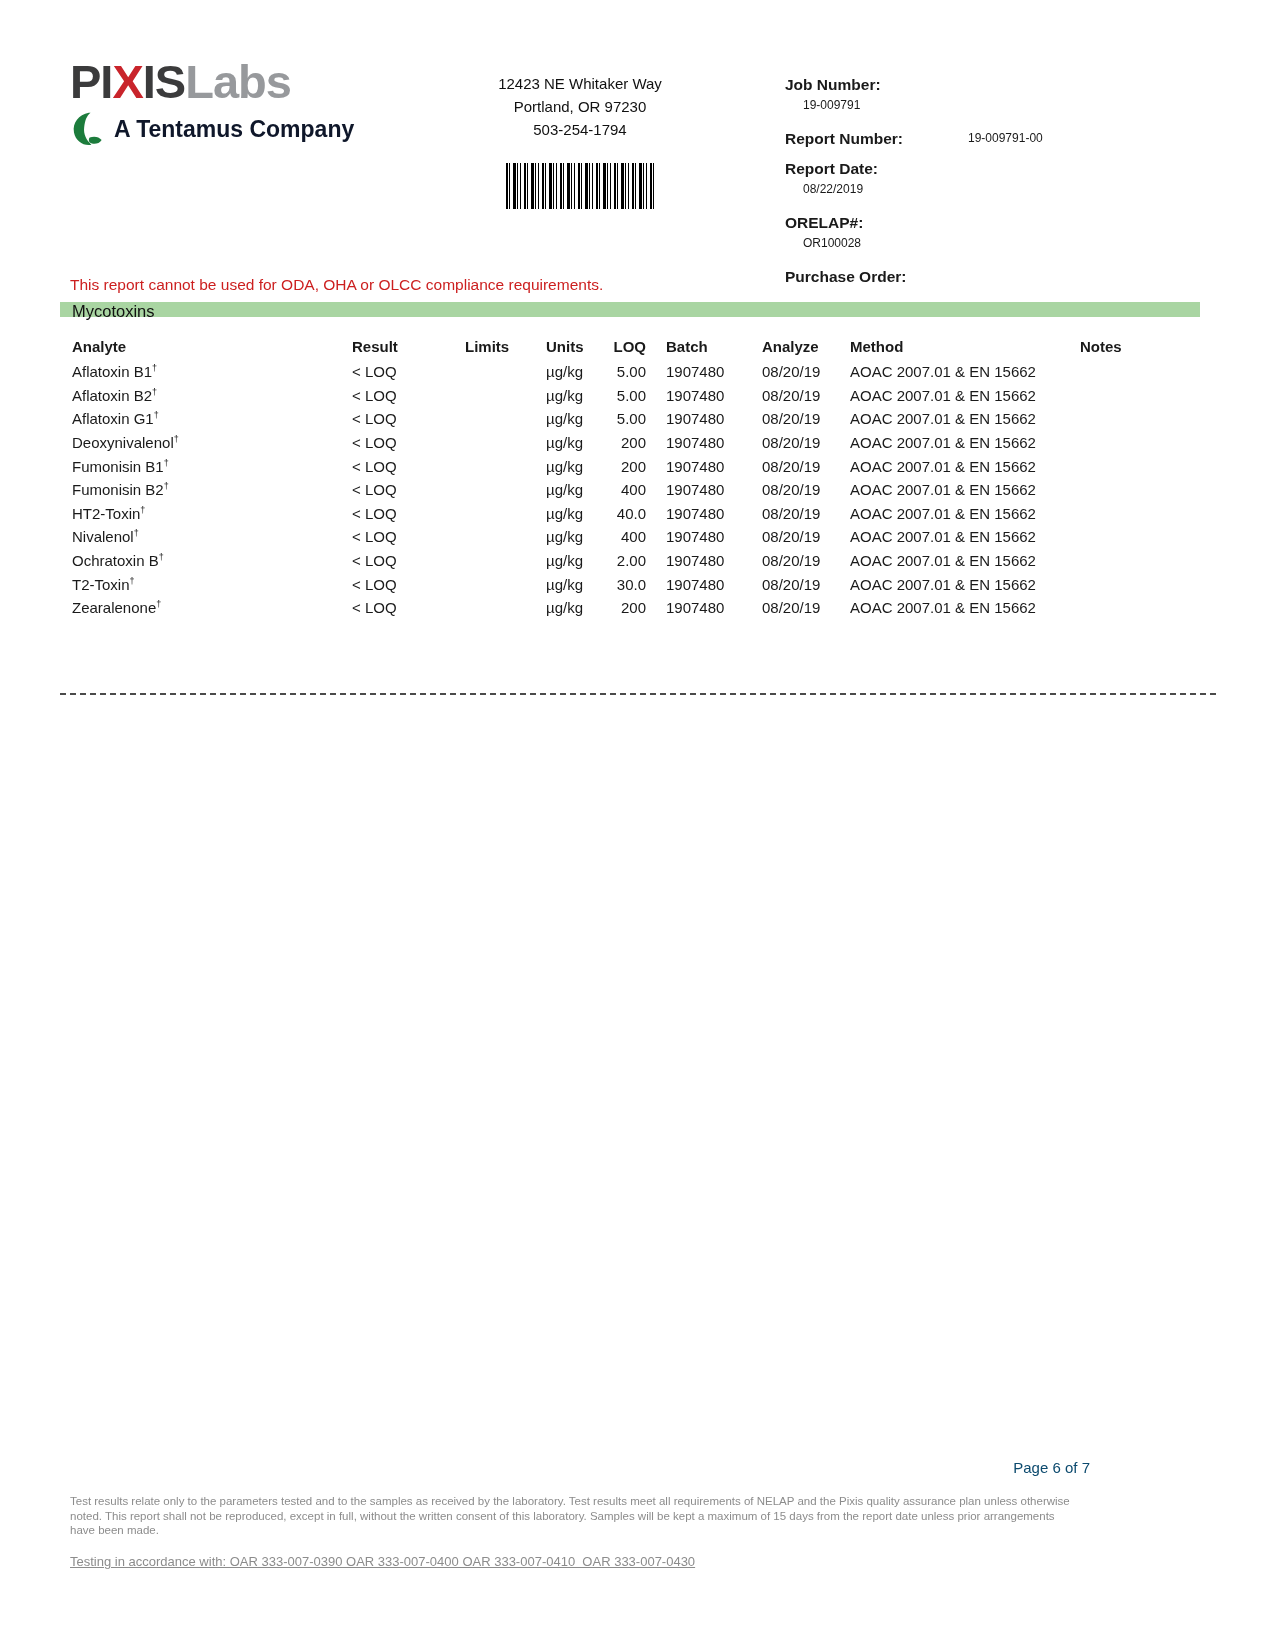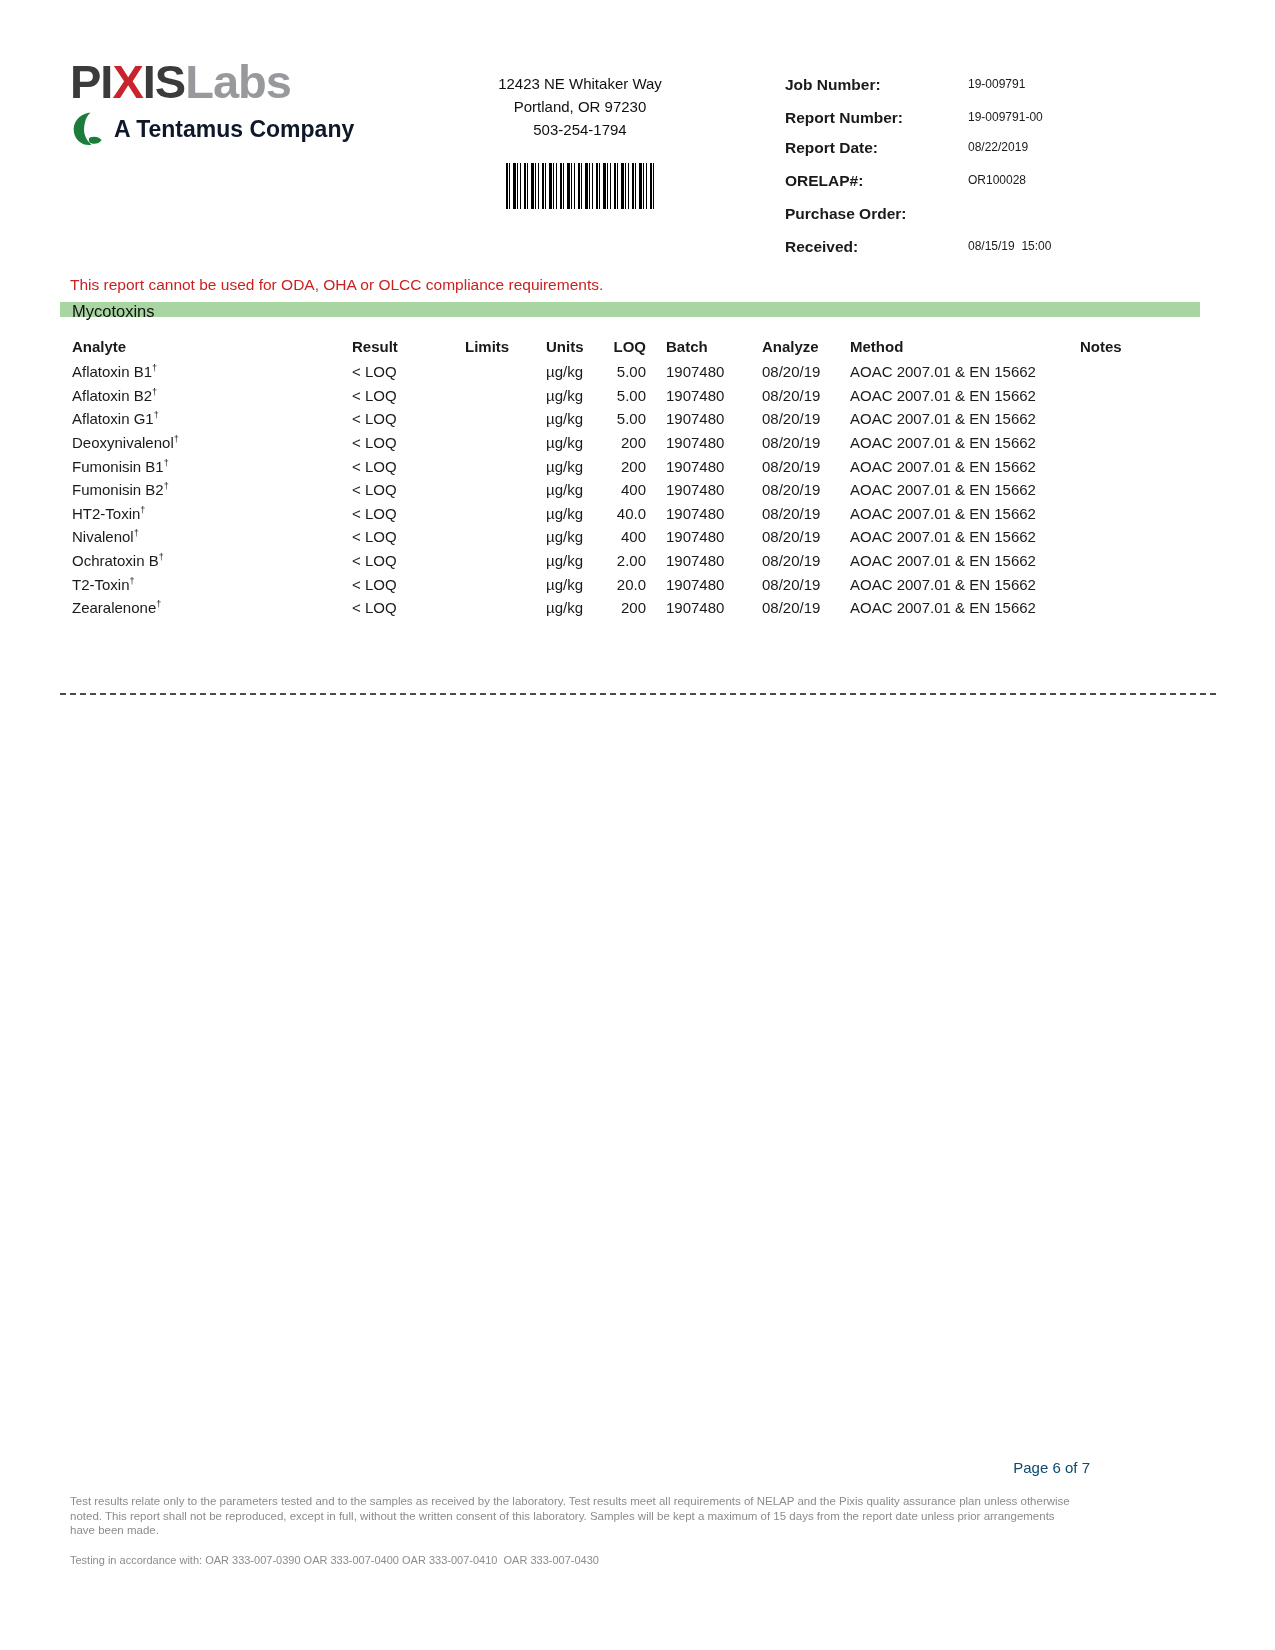--- a/index.html
+++ b/index.html
@@ -29,21 +29,21 @@
     background-image:repeating-linear-gradient(90deg,
       #000 0px,#000 2px,#fff 2px,#fff 3px,
       #000 3px,#000 4px,#fff 4px,#fff 7px,
       #000 7px,#000 10px,#fff 10px,#fff 11px,
       #000 11px,#000 12px,#fff 12px,#fff 14px,
       #000 14px,#000 15px,#fff 15px,#fff 18px);
   }
 
   .info-block{position:absolute;left:785px;top:74px;width:420px;}
   .info-row{display:flex;margin-bottom:9px;}
-  .info-row.gap{margin-bottom:12px;}
+  .info-row.gap{margin-bottom:12px;flex-direction:column;}
   .info-label{width:165px;font-weight:bold;font-size:15.5px;line-height:21px;}
   .info-value{font-size:12px;line-height:21px;white-space:pre;margin-left:18px;}
 
   
   .notice{position:absolute;left:70px;top:276px;font-size:15.5px;color:#cc1f1f;}
 
   
   .banner{
     position:absolute;left:60px;top:302px;width:1140px;height:15px;
     background:#a9d5a2;display:flex;align-items:flex-start;
@@ -74,21 +74,21 @@
   .dashes{position:absolute;left:60px;top:693px;width:1156px;border-top:2px dashed #4a4a4a;}
 
   
   .pageno{position:absolute;top:1459px;right:185px;font-size:15px;color:#0c4a6e;}
   .disclaimer{
     position:absolute;left:70px;top:1494px;width:1002px;
     font-size:11.5px;line-height:14.5px;color:#8c8c8c;
   }
   .testing{
     position:absolute;left:70px;top:1554px;width:1002px;
-    font-size:11px;color:#8c8c8c;white-space:pre-wrap;
+    font-size:13px;color:#8c8c8c;white-space:pre-wrap;text-decoration:underline;
   }
 </style>
 </head>
 <body>
 
 <div class="page">
 
   <div class="logo-block">
     <div class="logo-line1"><span class="logo-pixis"><span>PI</span><span class="logo-x">X</span><span>IS</span></span><span class="logo-labs">Labs</span></div>
     <div class="logo-line2">
@@ -274,21 +274,21 @@
       <td class="c-analyze">08/20/19</td>
       <td class="c-method">AOAC 2007.01 &amp; EN 15662</td>
       <td class="c-notes"></td>
     </tr>
 
     <tr>
       <td class="c-analyte"><span class="an-name">T2-Toxin</span><sup class="an-sup">†</sup></td>
       <td class="c-result">&lt; LOQ</td>
       <td class="c-limits"></td>
       <td class="c-units">µg/kg</td>
-      <td class="c-loq">20.0</td>
+      <td class="c-loq">30.0</td>
       <td class="c-batch">1907480</td>
       <td class="c-analyze">08/20/19</td>
       <td class="c-method">AOAC 2007.01 &amp; EN 15662</td>
       <td class="c-notes"></td>
     </tr>
 
     <tr>
       <td class="c-analyte"><span class="an-name">Zearalenone</span><sup class="an-sup">†</sup></td>
       <td class="c-result">&lt; LOQ</td>
       <td class="c-limits"></td>

